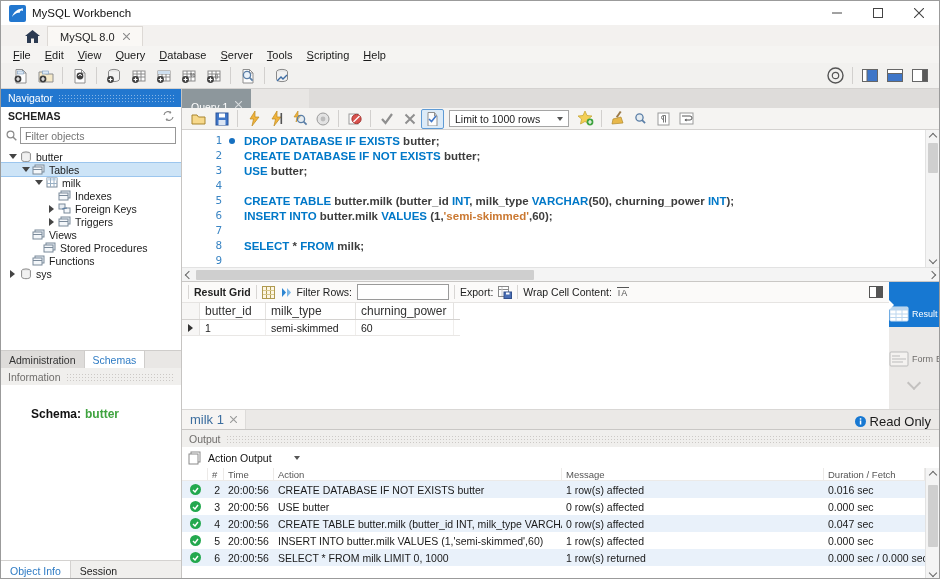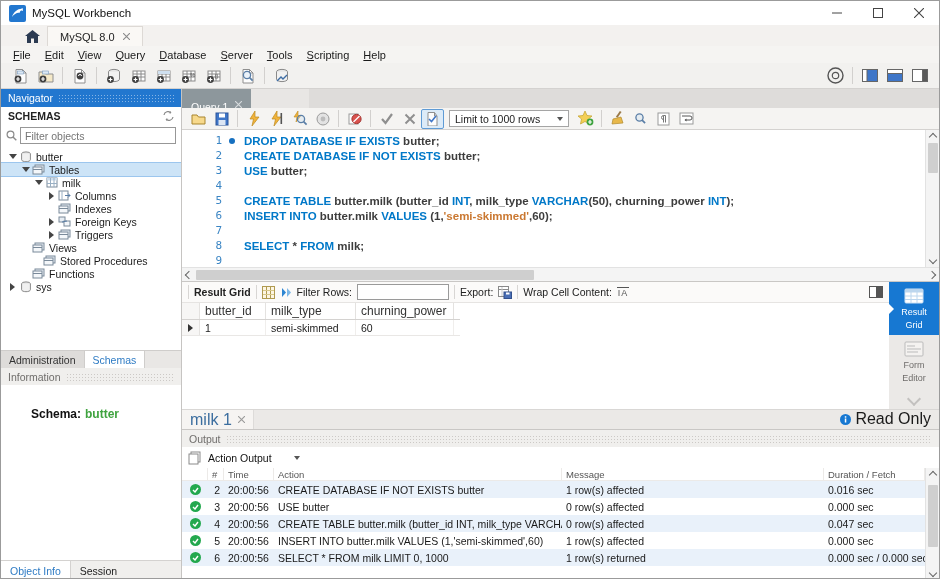--- a/index.html
+++ b/index.html
@@ -103,26 +103,26 @@
   .rg-toggle{margin-left:auto;}
   .grid-wrap{width:278px;}
   .grid-header{display:flex;height:17px;border-bottom:1px solid #d4d2d0;font-size:12px;color:#333;align-items:center;}
   .gh-cell{border-right:1px solid #e4e2e0;height:100%;display:flex;align-items:center;padding:0 5px;}
   .grid-row{display:flex;height:16px;font-size:10.5px;align-items:center;border-bottom:1px solid #e9e7e5;}
   .gr-cell{height:100%;display:flex;align-items:center;padding:0 5px;border-right:1px solid #f0eeec;}
   .sel-cell{width:18px;flex:none;justify-content:center;display:flex;align-items:center;height:100%;border-right:1px solid #e4e2e0;background:#f7f6f5;}
   .row-arrow{width:0;height:0;border-top:4px solid transparent;border-bottom:4px solid transparent;border-left:5px solid #333;}
   .result-filler{flex:1;background:#fff;}
   .result-strip{width:50px;background:#ebe9e7;display:flex;flex-direction:column;align-items:center;flex:none;}
-  .strip-tab{width:100%;padding:6px 0 5px;display:flex;flex-direction:column;align-items:center;gap:3px;font-size:9px;line-height:10px;color:#6f6d6b;text-align:center;position:relative;}
+  .strip-tab{width:100%;padding:24px 0 5px;display:flex;flex-direction:row;align-items:center;gap:3px;font-size:9px;line-height:10px;color:#6f6d6b;text-align:center;position:relative;}
   .strip-tab.active{background:var(--accent);color:#fff;}
   .strip-tab.active::before{content:"";position:absolute;left:0;top:50%;margin-top:-5px;border-top:5px solid transparent;border-bottom:5px solid transparent;border-left:5px solid #fff;}
   .strip-chev{margin-top:6px;width:10px;height:10px;border-left:2px solid #c3c1bf;border-top:2px solid #c3c1bf;transform:rotate(225deg);}
 
-  .milk-row{height:20px;background:#ebe9e7;border-top:1px solid #d9d7d5;display:flex;align-items:flex-start;font-size:16px;}
+  .milk-row{height:20px;background:#ebe9e7;border-top:1px solid #d9d7d5;display:flex;align-items:flex-end;font-size:13px;}
   .milk-tab{background:#f6f4f2;height:100%;display:flex;align-items:center;gap:6px;padding:0 8px;color:#3c6e9f;border-right:1px solid #dddbd9;}
   .readonly{margin-left:auto;display:flex;align-items:center;gap:4px;padding-right:8px;color:#1a1a1a;}
 
   
   .output-section{flex:1;display:flex;flex-direction:column;border-top:1px solid #c9c7c5;min-height:0;}
   .output-header{height:17px;background:#f0efed;color:#6f6d6b;display:flex;align-items:center;padding:0 7px;font-size:10.5px;}
   .action-row{height:21px;display:flex;align-items:center;gap:7px;padding:0 6px;background:#fff;}
   .action-select{width:92px;display:flex;align-items:center;justify-content:space-between;font-size:10.5px;color:#111;}
   .output-body{flex:1;display:flex;min-height:0;}
   .ocols{flex:1;display:flex;flex-direction:column;min-width:0;}
@@ -391,33 +391,20 @@
           <span class="ticon">
             <svg width="12" height="11" viewBox="0 0 12 11">
               <rect x="1" y="1" width="10" height="9" fill="#fff" stroke="#7a8a9a"></rect>
               <rect x="1" y="1" width="10" height="2.5" fill="#cfdeec"></rect>
               <line x1="4.5" y1="1" x2="4.5" y2="10" stroke="#9ab0c4"></line>
               <line x1="8" y1="1" x2="8" y2="10" stroke="#9ab0c4"></line>
               <line x1="1" y1="6.5" x2="11" y2="6.5" stroke="#9ab0c4"></line>
             </svg>
           </span>
           <span>milk</span>
-        </div>
-        <div class="tree-row" style="padding-left: 45px;">
-          <span class="twisty">
-            <span class="tri-closed"></span>
-          </span>
-          <span class="ticon">
-            <svg width="13" height="11" viewBox="0 0 13 11">
-              <rect x="1" y="1" width="9" height="9" fill="#fff" stroke="#7a8a9a"></rect>
-              <line x1="4" y1="1" x2="4" y2="10" stroke="#9ab0c4"></line>
-              <path d="M7 5.5h5M10 3.5l2 2-2 2" stroke="#5a7ea6" fill="none"></path>
-            </svg>
-          </span>
-          <span>Columns</span>
         </div>
         <div class="tree-row" style="padding-left: 45px;">
           <span class="twisty"></span>
           <span class="ticon">
             <svg width="13" height="11" viewBox="0 0 13 11">
               <rect x="3" y="1" width="9" height="7" fill="#e8eef4" stroke="#7a8a9a"></rect>
               <rect x="1" y="3" width="9" height="7" fill="#f4f7fa" stroke="#7a8a9a"></rect>
               <line x1="1" y1="5.5" x2="10" y2="5.5" stroke="#7a8a9a"></line>
             </svg>
           </span>

